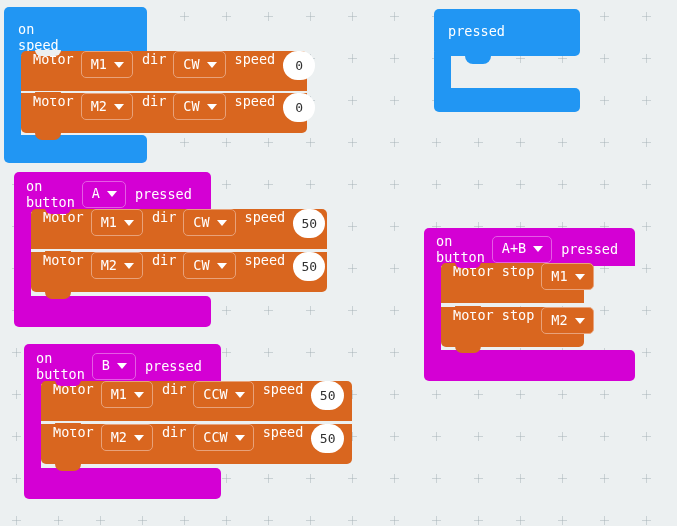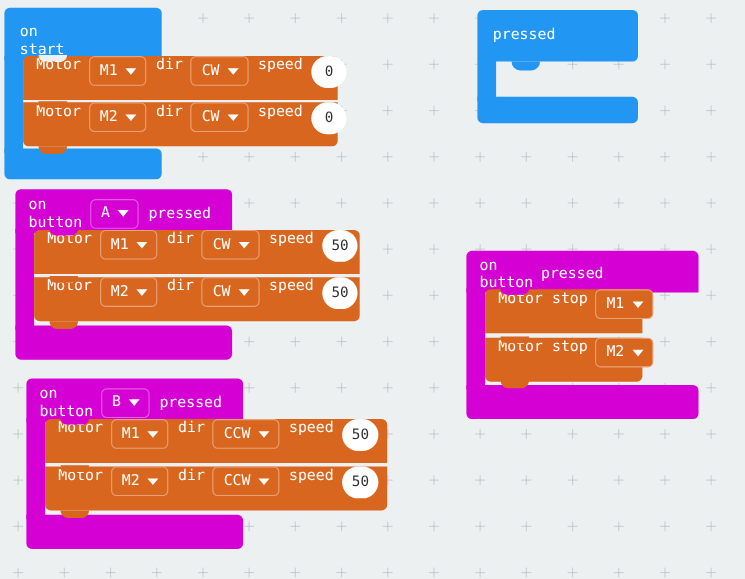--- a/index.html
+++ b/index.html
@@ -286,21 +286,21 @@
     <div class="xmark" style="left: 558px; top: 516px;"></div>
     <div class="xmark" style="left: 600px; top: 516px;"></div>
     <div class="xmark" style="left: 642px; top: 516px;"></div>
   </div>
 
 <div class="script" style="left:4px;top:7px;">
 
   <div style="position:absolute;left:0;top:0;width:143px;height:48px;background:#2196f3;border-radius:5px 5px 0 0;"></div>
   <div style="position:absolute;left:0;top:44px;width:17px;height:88px;background:#2196f3;"></div>
   <div style="position:absolute;left:0;top:128px;width:143px;height:28px;background:#2196f3;border-radius:0 5px 5px 5px;"></div>
-  <span style="position:absolute;left:14px;top:14px;color:#fff;font-size:13.5px;">on start</span>
+  <span style="position:absolute;left:14px;top:14px;color:#fff;font-size:13.5px;">on speed</span>
 
   <div class="stmt" style="left:17px;top:44px;width:286px;background:#d9661f;border-radius:5px 5px 0 0;">
     <div class="notch" style="background:#ecf0f1;"></div>
     <span class="lbl">Motor</span>
     <span class="dd orange">
       <span>M1</span>
       <span class="caret"></span>
     </span>
     <span class="lbl">dir</span>
     <span class="dd orange">
@@ -434,20 +434,24 @@
   <div style="position:absolute;left:31px;top:120px;width:26px;height:7px;background:#d9661f;border-radius:0 0 7px 7px;"></div>
 </div>
 
 <div class="script" style="left:424px;top:228px;">
   <div style="position:absolute;left:0;top:0;width:211px;height:38px;background:#d400d4;border-radius:5px 5px 0 0;"></div>
   <div style="position:absolute;left:0;top:34px;width:17px;height:92px;background:#d400d4;"></div>
   <div style="position:absolute;left:0;top:122px;width:211px;height:31px;background:#d400d4;border-radius:0 5px 5px 5px;"></div>
 
   <div style="position:absolute;left:12px;top:5px;display:flex;align-items:center;color:#fff;font-size:13.5px;">
     <span class="lbl">on button</span>
+    <span class="dd magenta">
+      <span>A+B</span>
+      <span class="caret"></span>
+    </span>
     <span class="lbl">pressed</span>
   </div>
 
   <div class="stmt" style="left:17px;top:35px;width:143px;background:#d9661f;border-radius:5px 5px 0 0;">
     <div class="notch" style="background:#d400d4;"></div>
     <span class="lbl">Motor stop</span>
     <span class="dd orange" style="margin-right:0;">
       <span>M1</span>
       <span class="caret"></span>
     </span>

